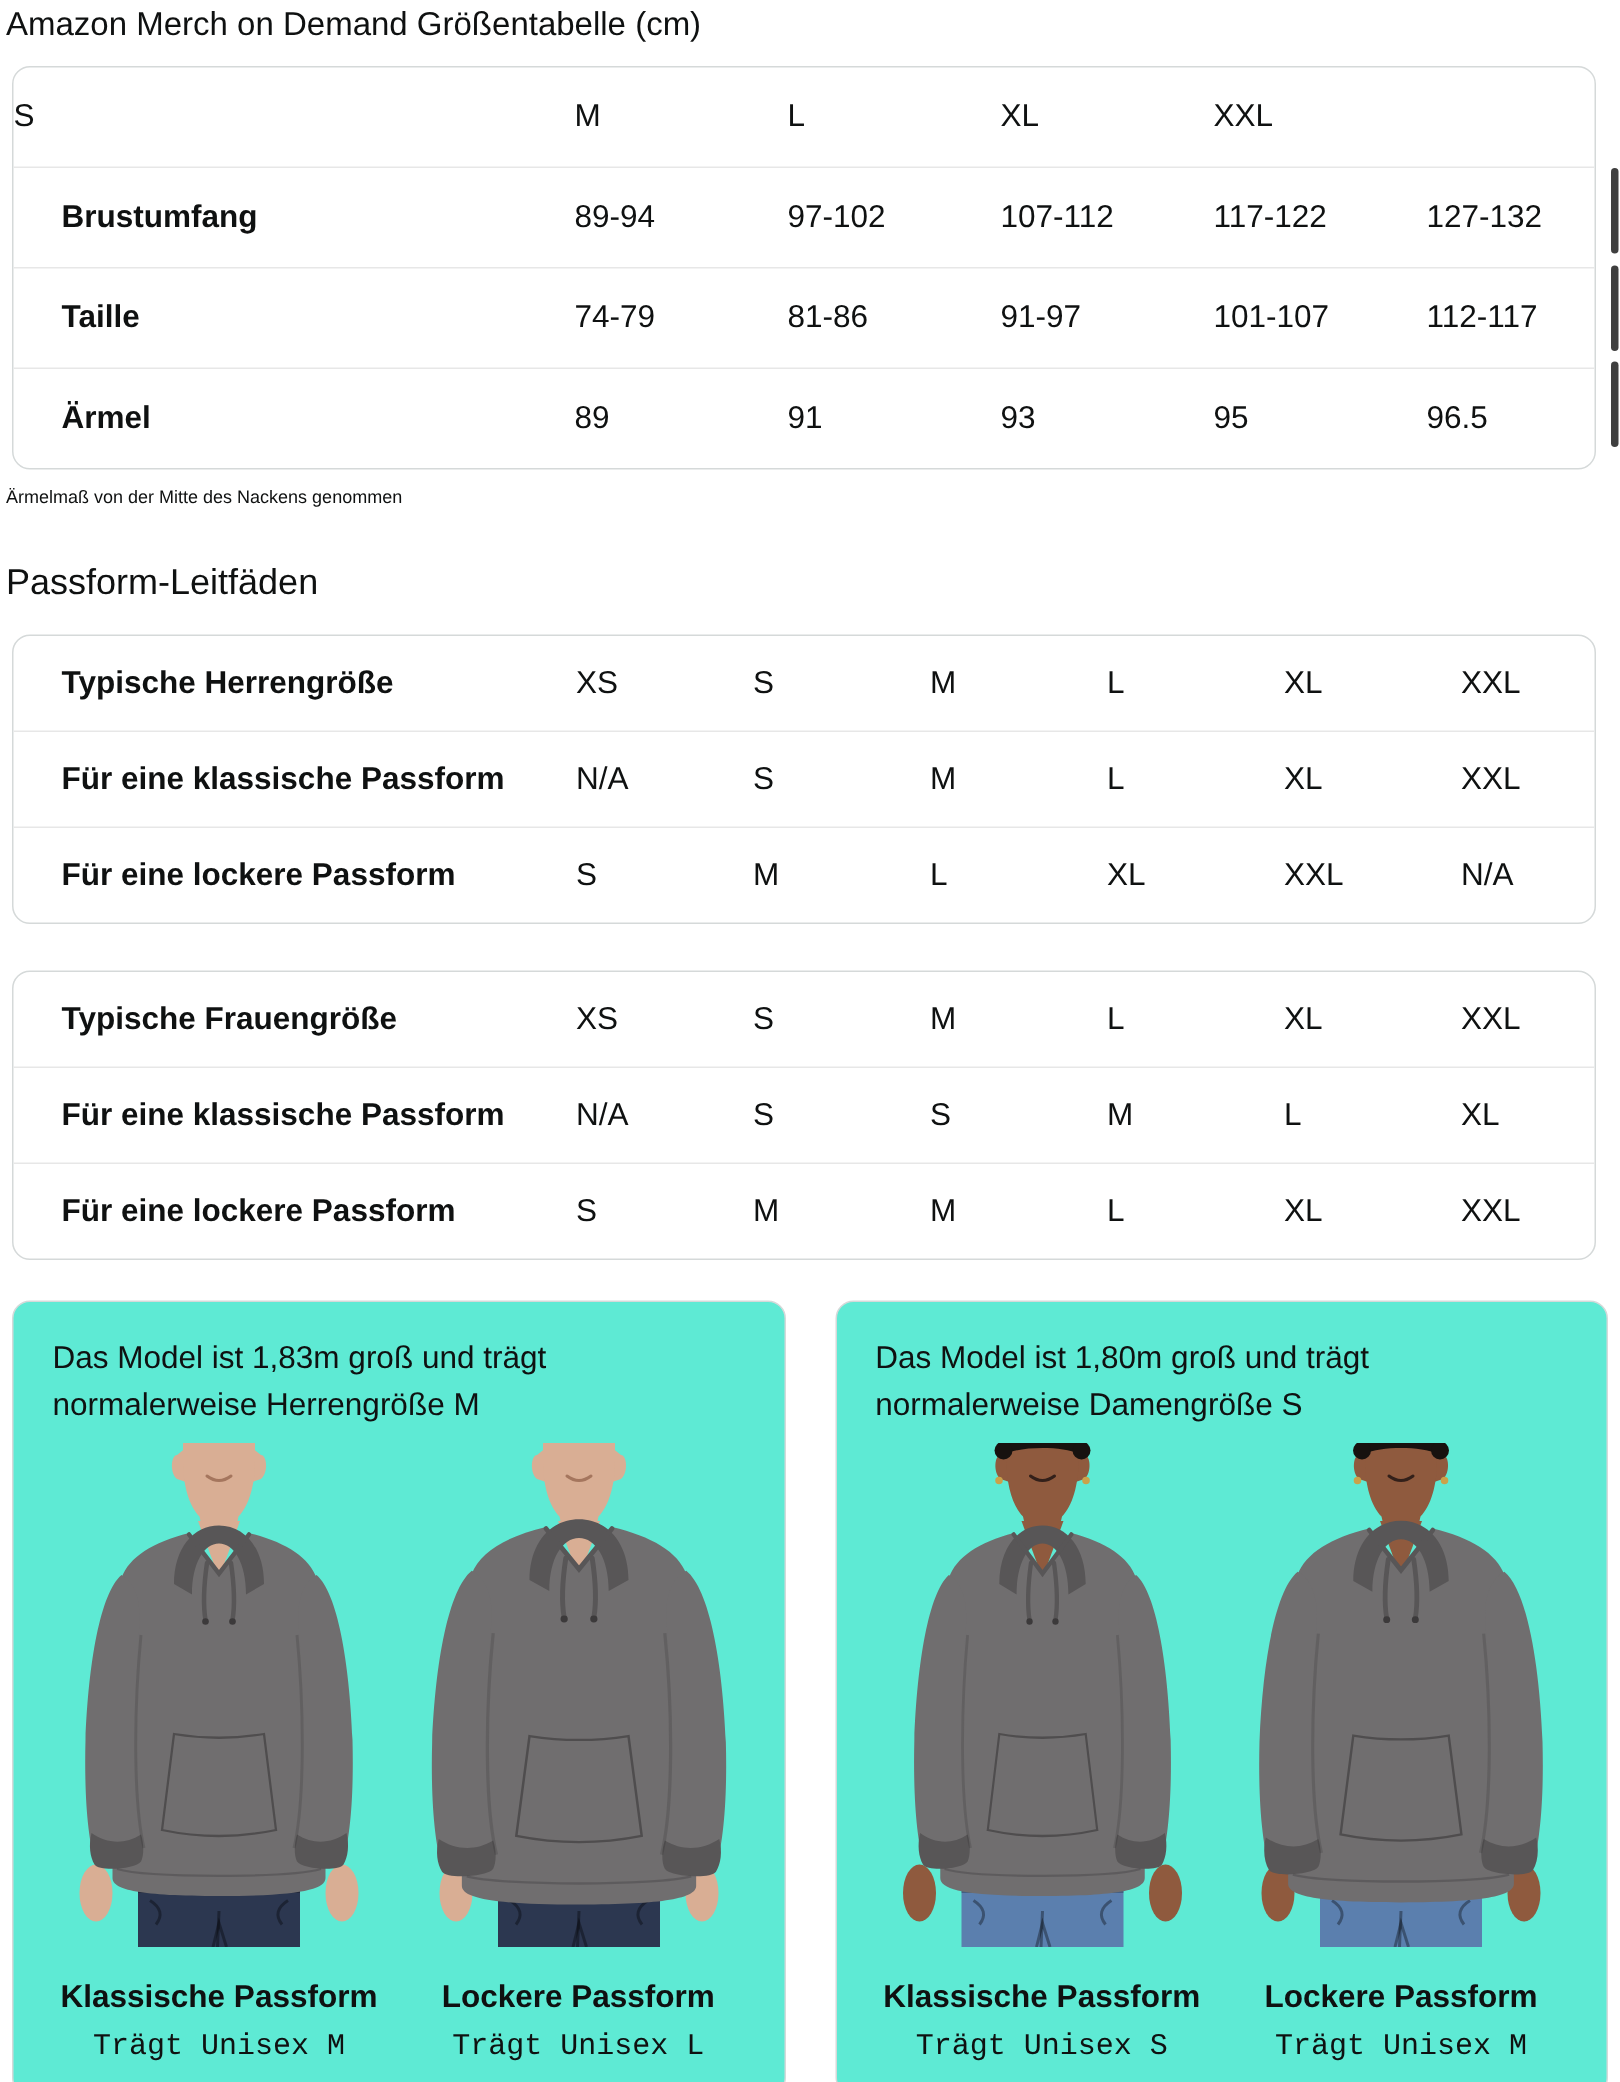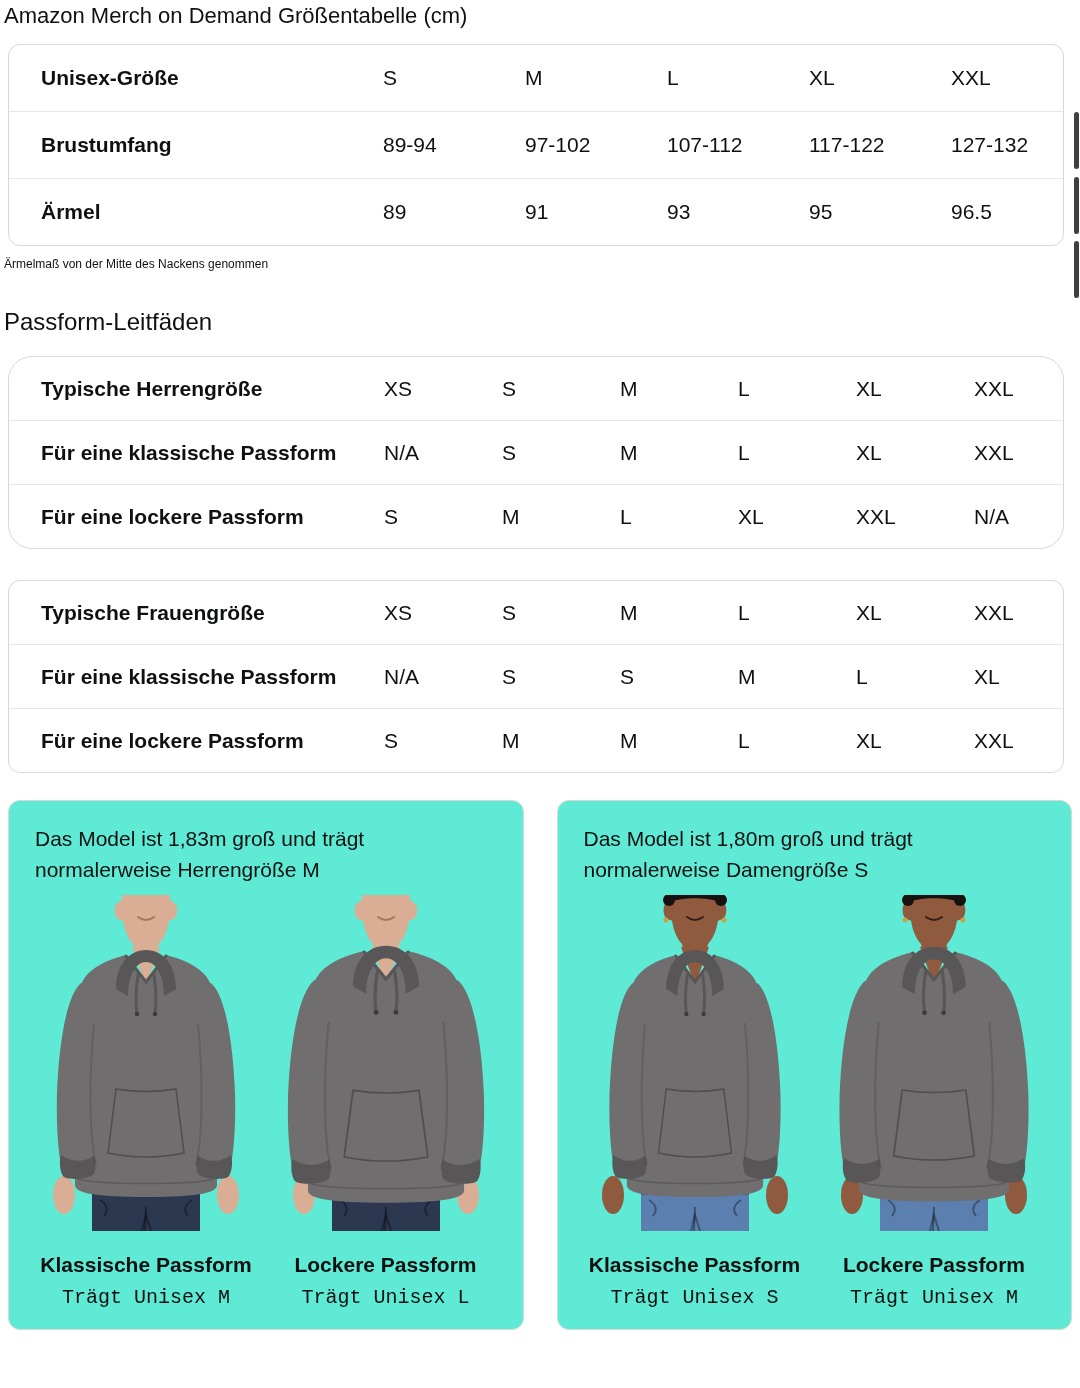--- a/index.html
+++ b/index.html
@@ -16,21 +16,21 @@
   }
   .tbl1{margin-top:15px;}
   .row{display:grid;align-items:center;}
   .tbl1 .row{grid-template-columns:374px 142px 142px 142px 142px 1fr;height:66px;}
   .tbl23 .row{grid-template-columns:375px 118px 118px 118px 118px 118px 1fr;height:63px;}
   .row + .row{border-top:1px solid var(--divider,#e7e7e7);}
   .lbl{font-weight:700;font-size:21px;padding-left:32px;white-space:nowrap;}
   .val{font-size:21px;white-space:nowrap;}
   .note{font-size:12px;margin:11px 0 0 4px;}
   .h2{font-size:24px;font-weight:400;margin:37px 0 0 4px;}
-  .tbl2{margin-top:20px;border-radius:24px;}
+  .tbl2{margin-top:20px;}
   .tbl3{margin-top:31px;}
   .cards{display:flex;gap:33px;margin:27px 8px 0 8px;}
   .card{
     box-sizing:border-box;flex:1;background:#5eead4;
     border:1px solid var(--border,#d5d9d9);border-radius:12px;
     padding:22px 18px 20px 18px;
   }
   .card-desc{font-size:21px;line-height:31px;max-width:432px;margin:0 0 10px 8px;}
   .figs{display:flex;justify-content:space-between;padding:0 2px;}
   .figcol{display:flex;flex-direction:column;align-items:center;width:234px;}
@@ -69,34 +69,41 @@
   .fig--female.fig--classic .torso{transform:scale(0.96,1);}
   .fig--female.fig--loose .torso{transform:scale(1.06,1.03);}
 </style>
 </head>
 <body>
 
 <h1 class="title">Amazon Merch on Demand Größentabelle (cm)</h1>
 
 <div class="tbl tbl1">
   <div class="row">
-    <div class="lbl">Unisex-Größe</div>
     <div class="val">S</div>
     <div class="val">M</div>
     <div class="val">L</div>
     <div class="val">XL</div>
     <div class="val">XXL</div>
   </div>
   <div class="row">
     <div class="lbl">Brustumfang</div>
     <div class="val">89-94</div>
     <div class="val">97-102</div>
     <div class="val">107-112</div>
     <div class="val">117-122</div>
     <div class="val">127-132</div>
+  </div>
+  <div class="row">
+    <div class="lbl">Taille</div>
+    <div class="val">74-79</div>
+    <div class="val">81-86</div>
+    <div class="val">91-97</div>
+    <div class="val">101-107</div>
+    <div class="val">112-117</div>
   </div>
   <div class="row">
     <div class="lbl">Ärmel</div>
     <div class="val">89</div>
     <div class="val">91</div>
     <div class="val">93</div>
     <div class="val">95</div>
     <div class="val">96.5</div>
   </div>
 </div>

